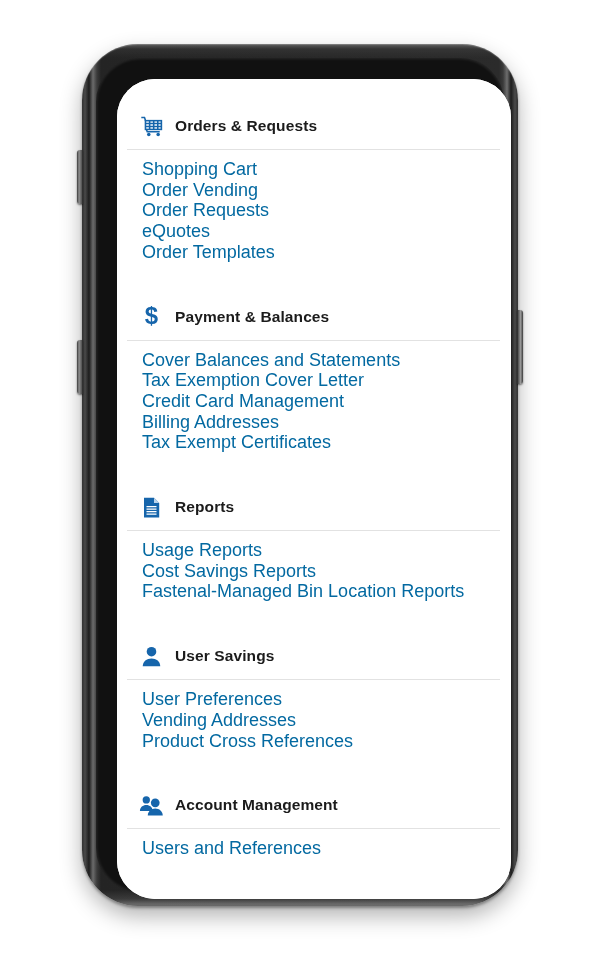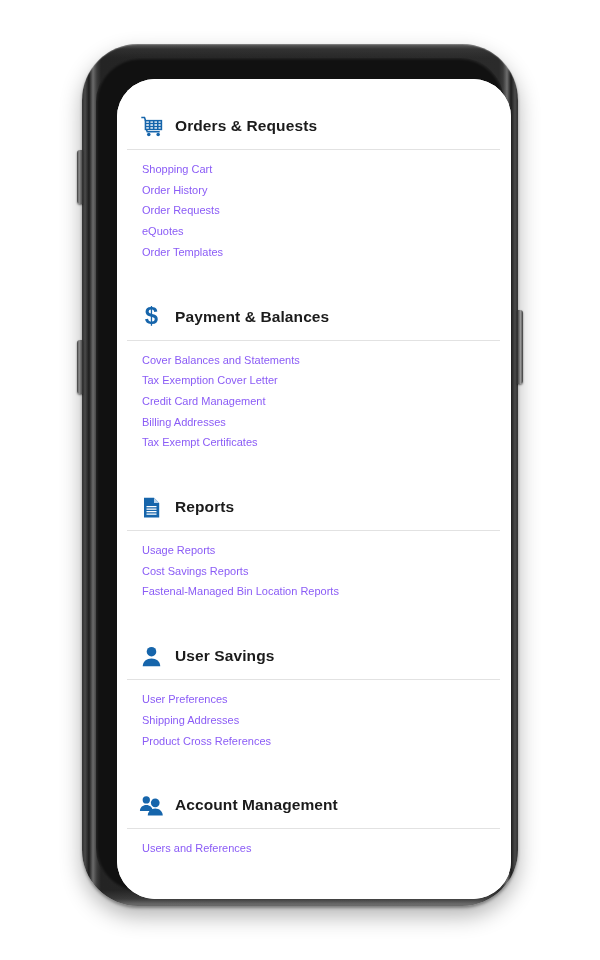--- a/index.html
+++ b/index.html
@@ -146,22 +146,22 @@
   }
   .link-list {
     list-style: none;
     margin: 0;
     padding: 9px 0 0 0;
   }
   .link-list li { margin: 0; }
   .menu-link {
     display: block;
     font-family: "Liberation Sans", sans-serif;
-    font-size: 11px;
-    color: #8b5cf6;
+    font-size: 18px;
+    color: #0369a1;
     text-decoration: none;
     line-height: 20.7px;
     padding-left: 20px;
     white-space: nowrap;
   }
 
   
   #section-orders      { padding-top: 30px; }
   #section-payment     { padding-top: 37px; }
   #section-reports     { padding-top: 37px; }
@@ -198,21 +198,21 @@
               </svg>
             </span>
             <span class="section-title">Orders &amp; Requests</span>
           </div>
           <div class="section-rule"></div>
           <ul class="link-list">
             <li>
                 <a class="menu-link" href="#">Shopping Cart</a>
               </li>
             <li>
-                <a class="menu-link" href="#">Order History</a>
+                <a class="menu-link" href="#">Order Vending</a>
               </li>
             <li>
                 <a class="menu-link" href="#">Order Requests</a>
               </li>
             <li>
                 <a class="menu-link" href="#">eQuotes</a>
               </li>
             <li>
                 <a class="menu-link" href="#">Order Templates</a>
               </li>
@@ -284,21 +284,21 @@
               </svg>
             </span>
             <span class="section-title">User Savings</span>
           </div>
           <div class="section-rule"></div>
           <ul class="link-list">
             <li>
                 <a class="menu-link" href="#">User Preferences</a>
               </li>
             <li>
-                <a class="menu-link" href="#">Shipping Addresses</a>
+                <a class="menu-link" href="#">Vending Addresses</a>
               </li>
             <li>
                 <a class="menu-link" href="#">Product Cross References</a>
               </li>
           </ul>
         </div>
 
         <div class="menu-section" id="section-account">
           <div class="section-header">
             <span class="section-icon">

